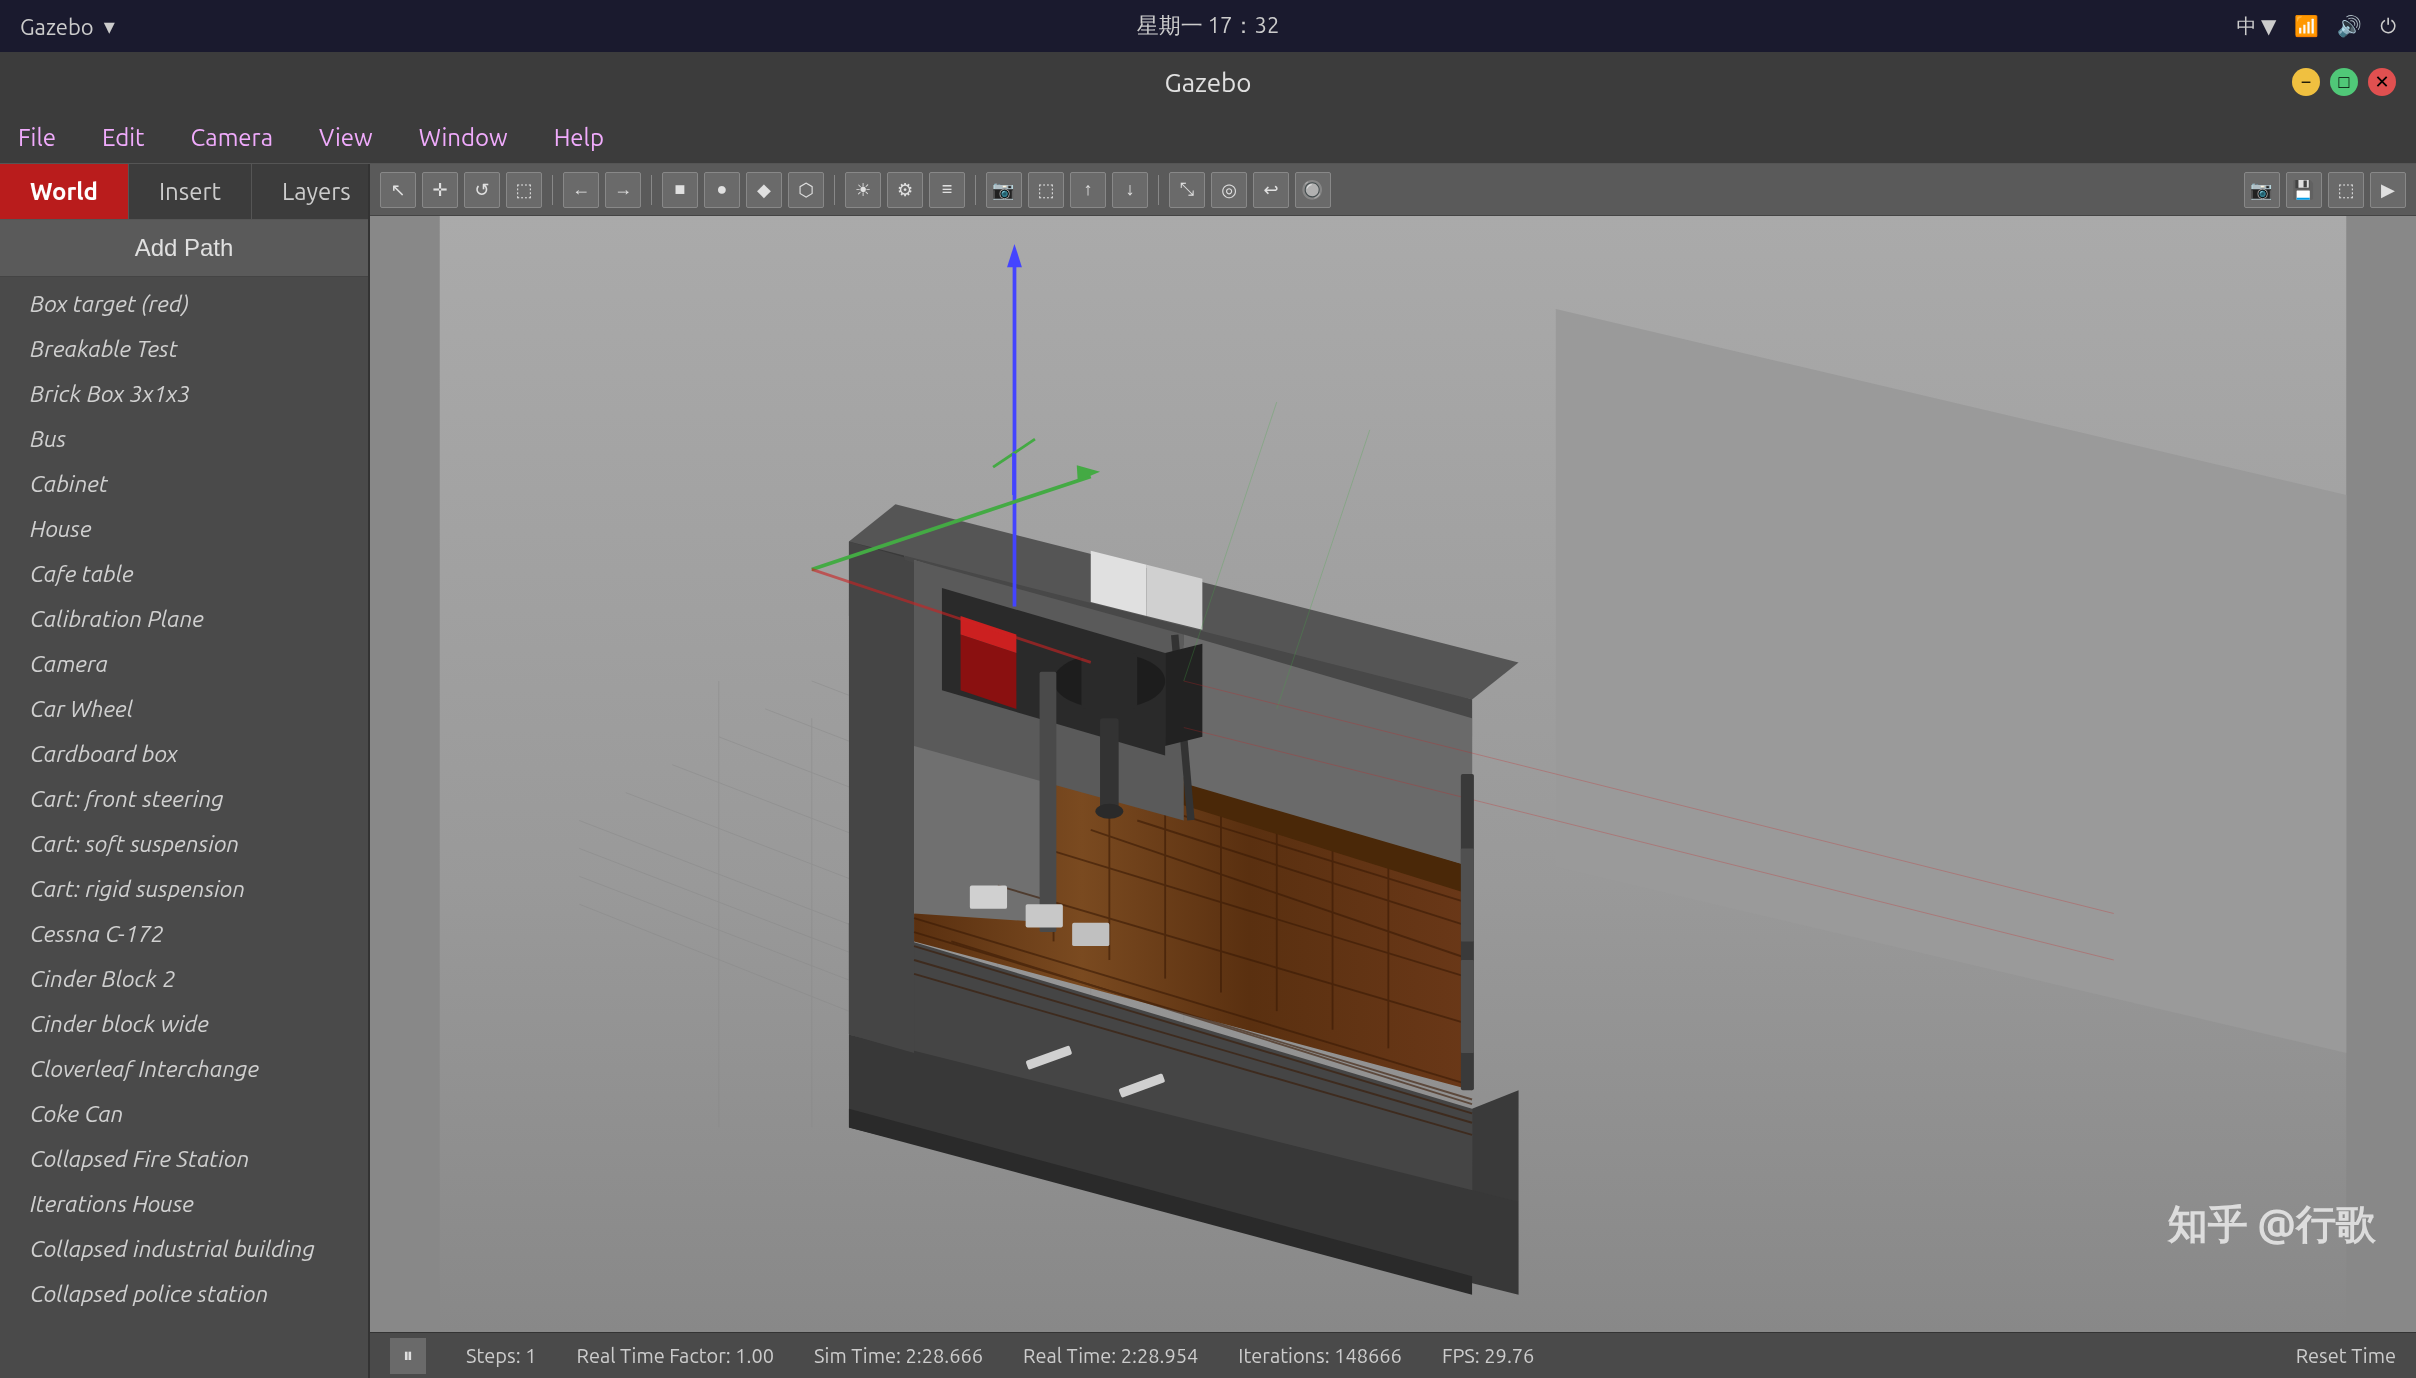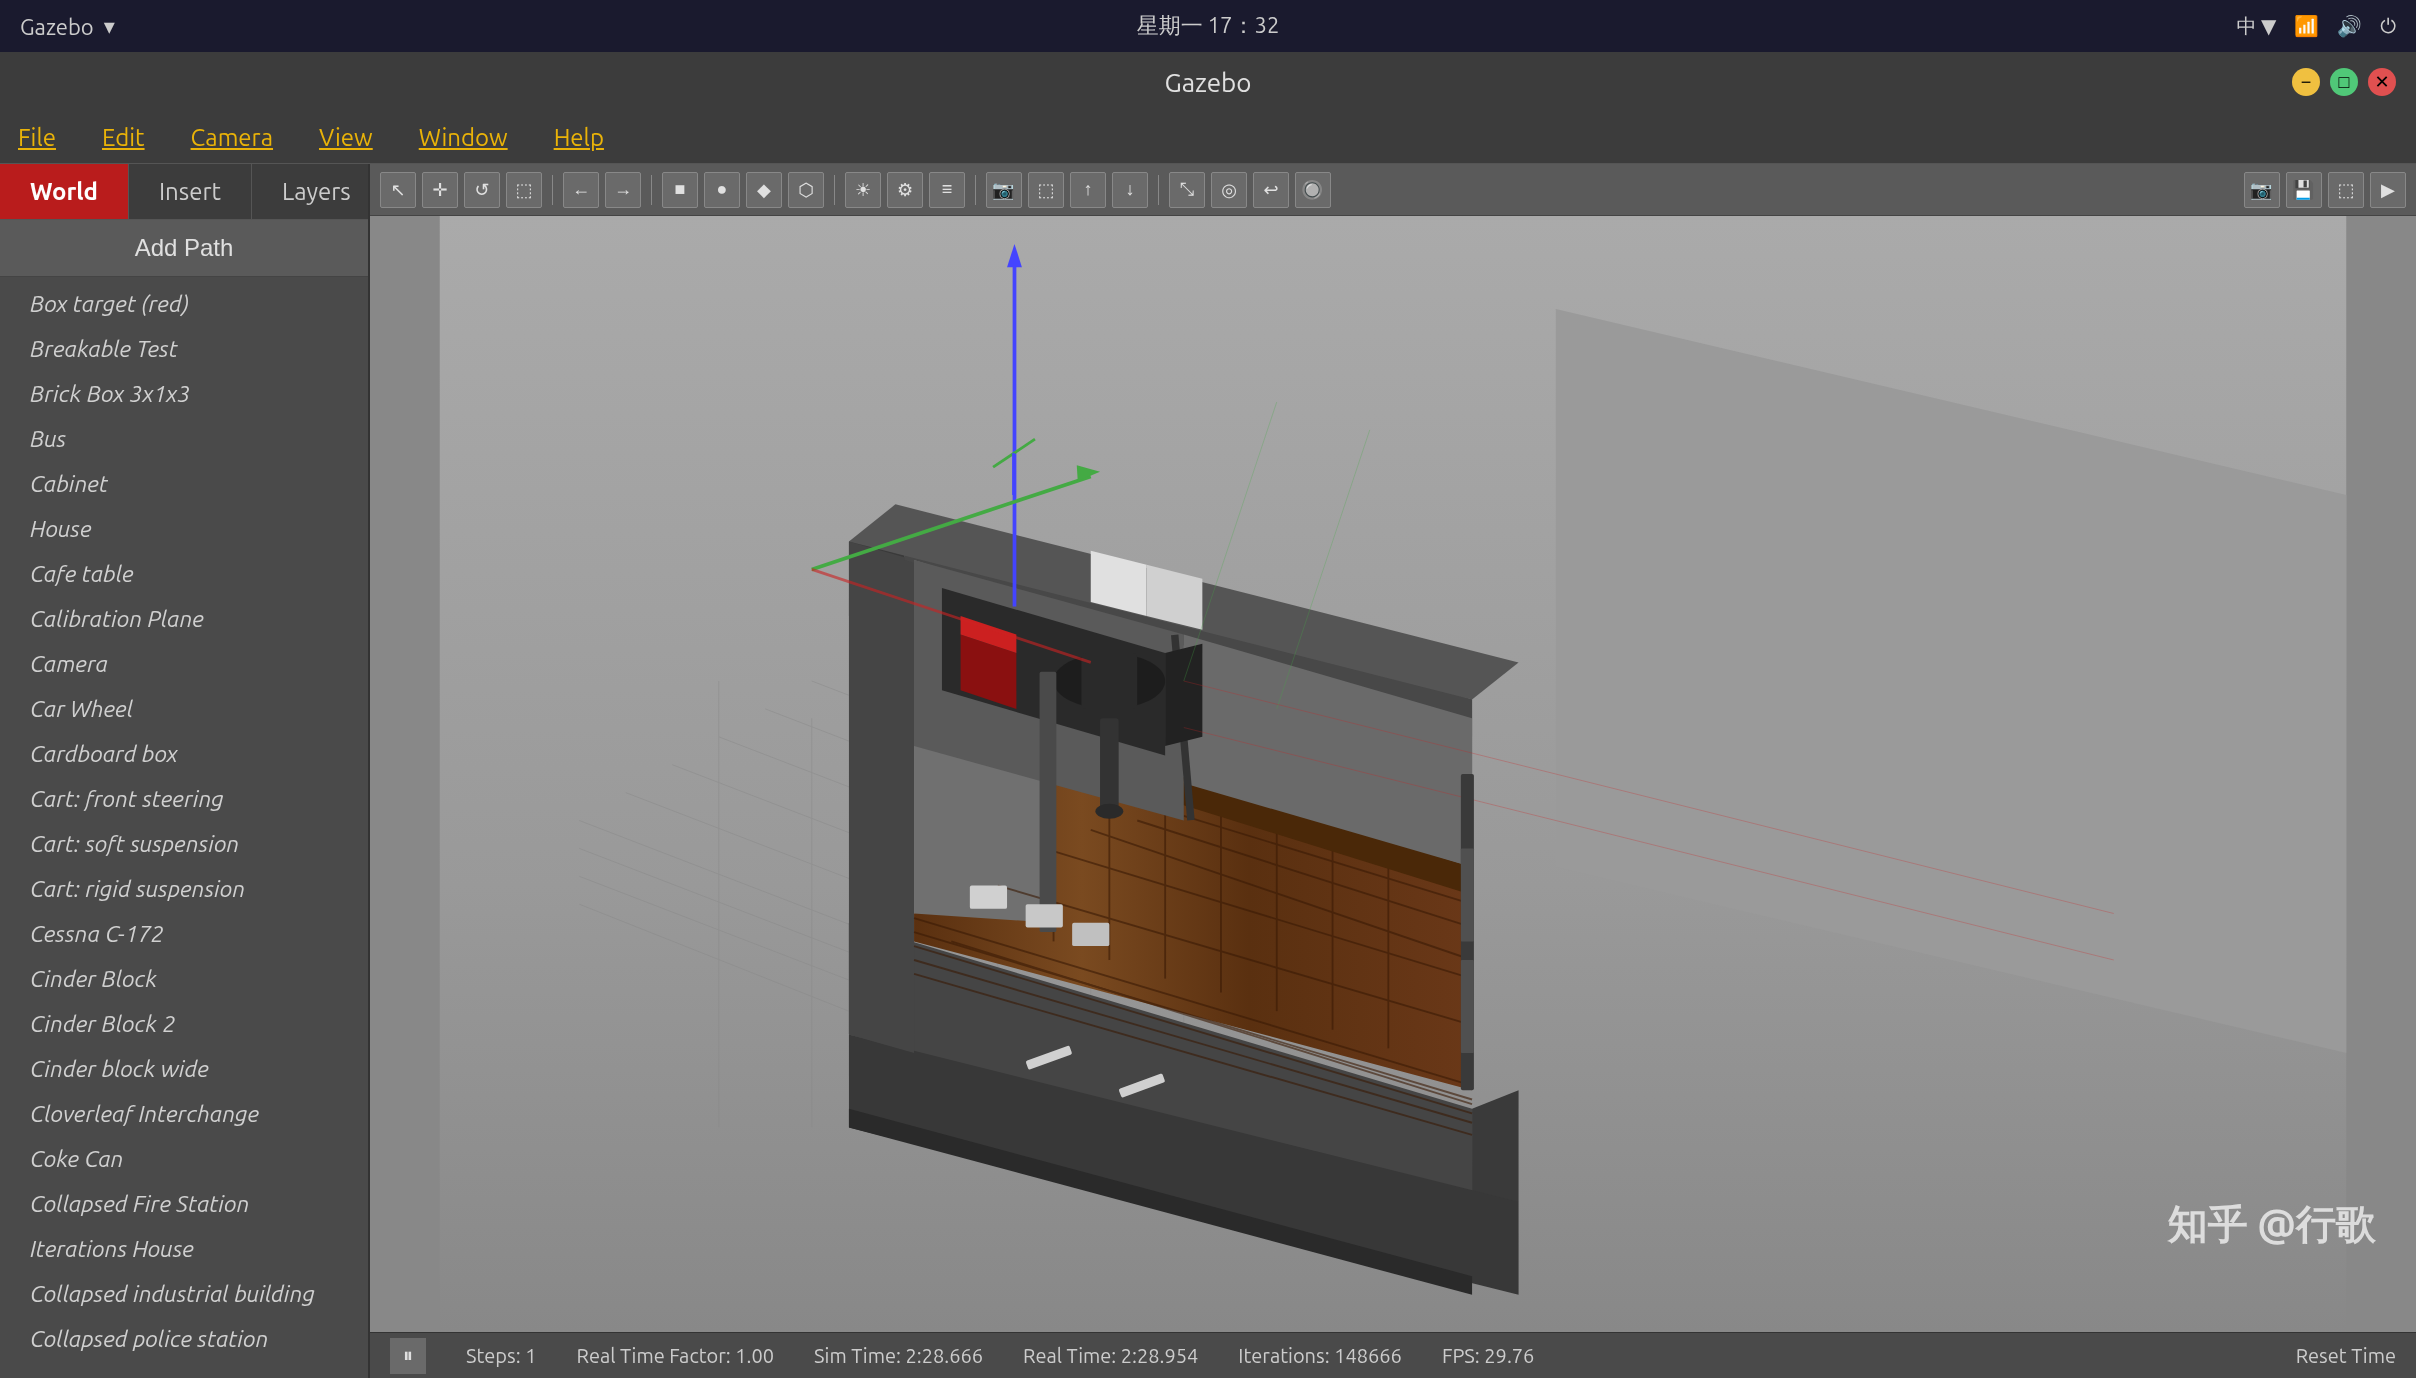--- a/index.html
+++ b/index.html
@@ -68,22 +68,21 @@
       display: flex;
       align-items: center;
       padding: 0 10px;
       gap: 30px;
       border-bottom: 1px solid #555;
       font-size: 24px;
     }
     .menu-item {
       cursor: pointer;
       padding: 4px 8px;
-      text-decoration: underline;
-      color: #eab308;
+      color: #f0abfc;
     }
 
     
     #main {
       display: flex;
       width: 100%;
       height: calc(1378px - 52px - 60px - 52px);
     }
 
     
@@ -299,21 +298,20 @@
         <div class="list-item">House</div>
         <div class="list-item">Cafe table</div>
         <div class="list-item">Calibration Plane</div>
         <div class="list-item">Camera</div>
         <div class="list-item">Car Wheel</div>
         <div class="list-item">Cardboard box</div>
         <div class="list-item">Cart: front steering</div>
         <div class="list-item">Cart: soft suspension</div>
         <div class="list-item">Cart: rigid suspension</div>
         <div class="list-item">Cessna C-172</div>
-        <div class="list-item">Cinder Block</div>
         <div class="list-item">Cinder Block 2</div>
         <div class="list-item">Cinder block wide</div>
         <div class="list-item">Cloverleaf Interchange</div>
         <div class="list-item">Coke Can</div>
         <div class="list-item">Collapsed Fire Station</div>
         <div class="list-item">Iterations House</div>
         <div class="list-item">Collapsed industrial building</div>
         <div class="list-item">Collapsed police station</div>
       </div>
   </div>

